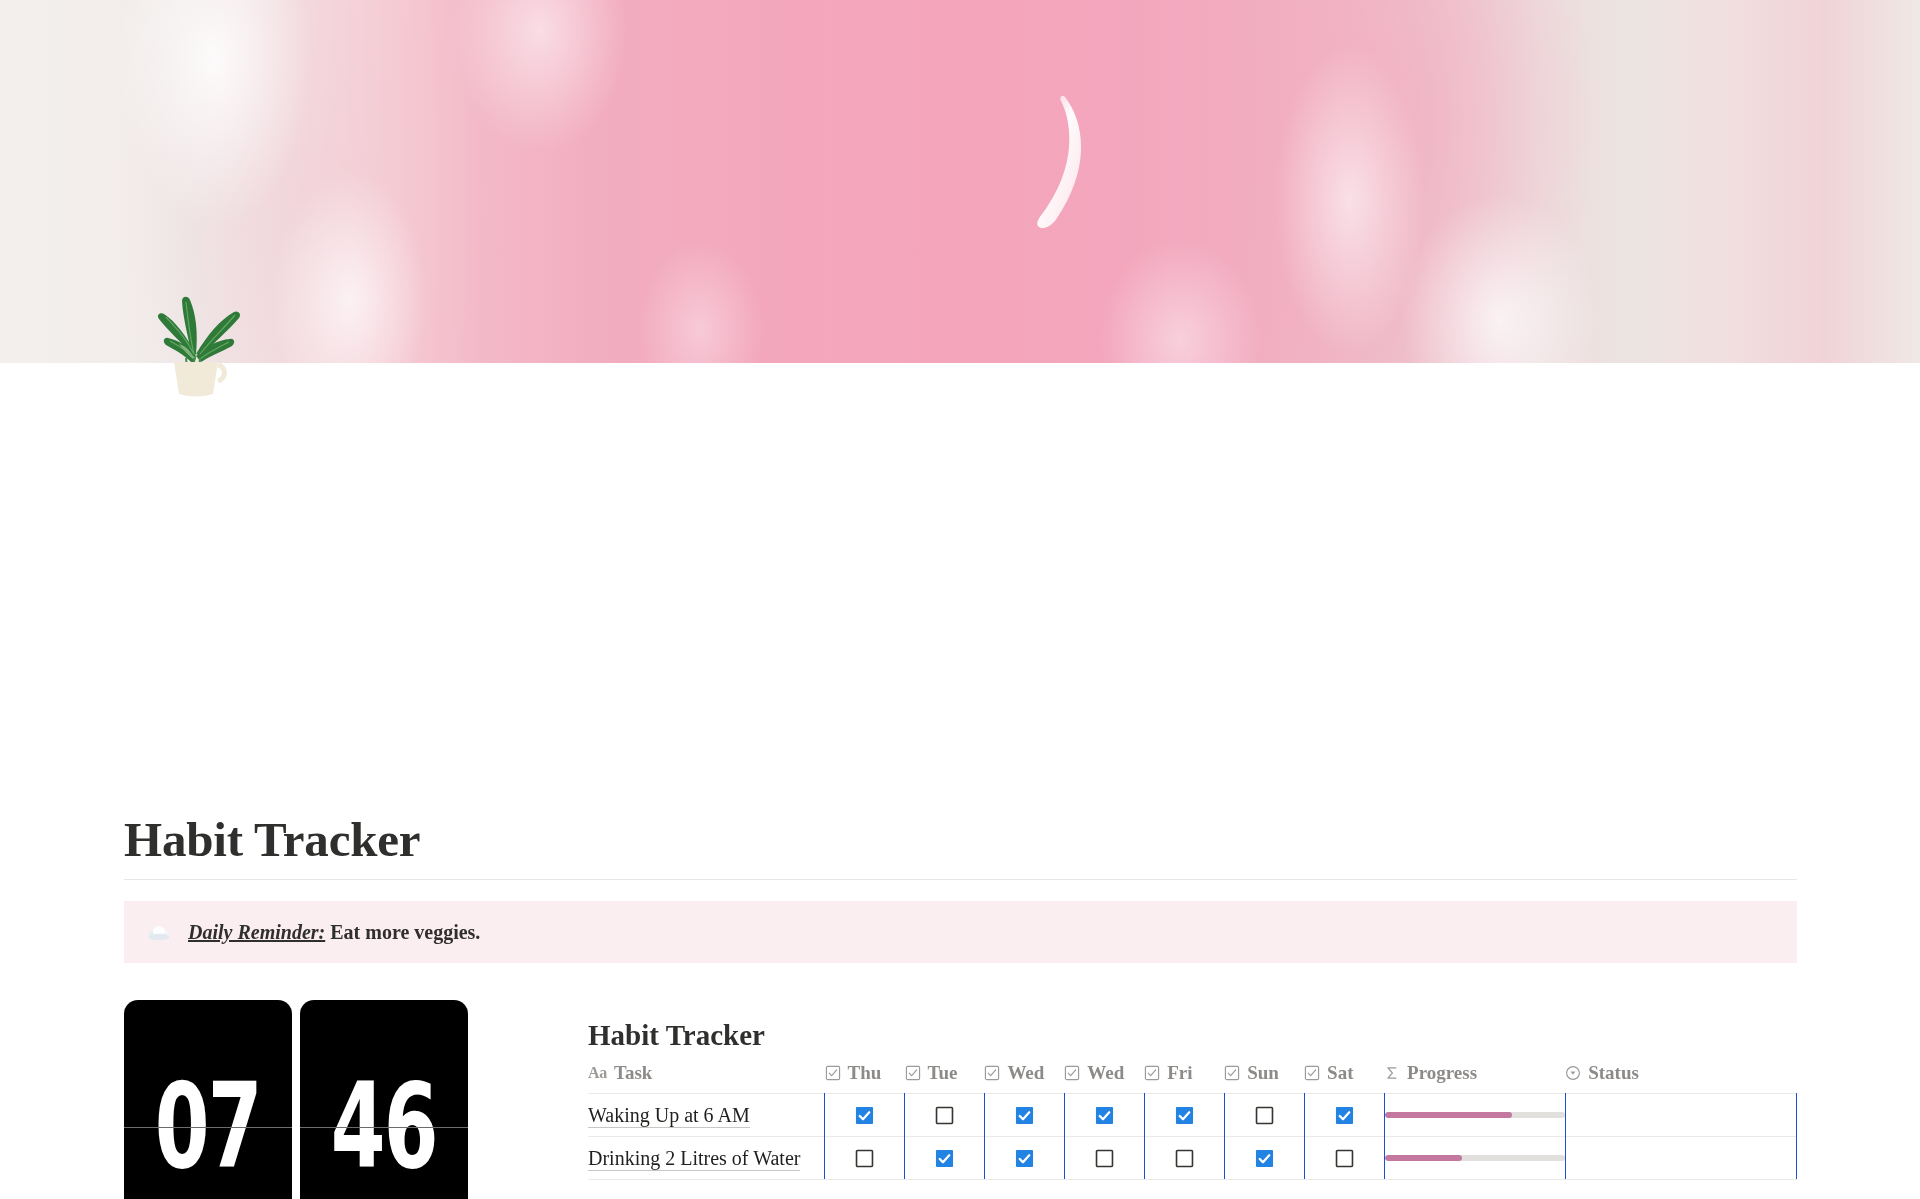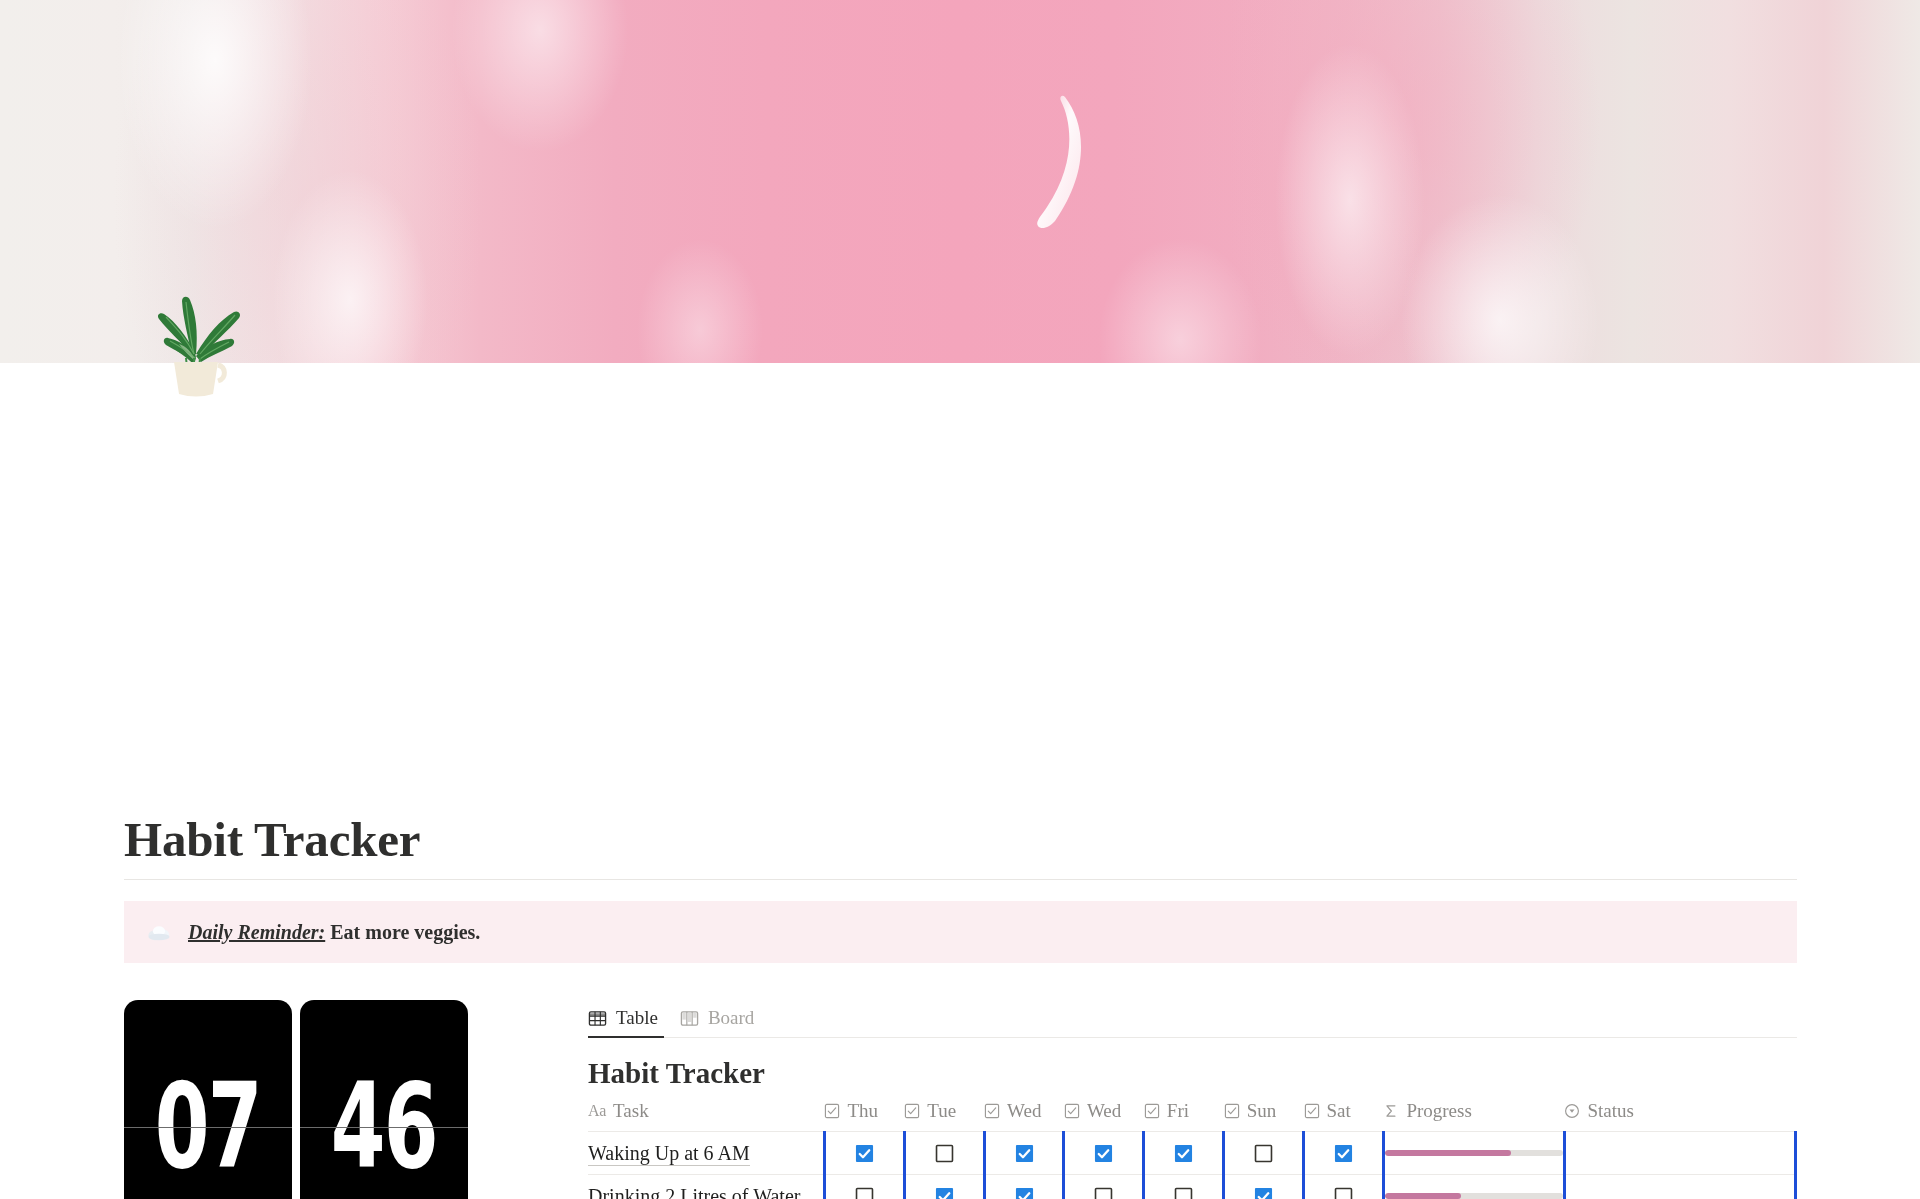--- a/index.html
+++ b/index.html
@@ -168,34 +168,34 @@
     margin-top: 19px;
   }
 
   table.db-table {
     border-collapse: collapse;
     width: 1209px;
     margin-top: 10px;
     table-layout: fixed;
   }
   table.db-table th {
-    font-weight: normal;
+    font-weight: bold;
     color: #8d8b88;
     font-size: 19px;
     text-align: left;
     padding: 0 0 9px 0;
     vertical-align: bottom;
   }
   .th-inner { display: flex; align-items: center; gap: 7px; }
   .th-ico { width: 16px; height: 16px; flex: 0 0 auto; }
   .th-aa { font-size: 16px; color: #9c9a97; letter-spacing: -.3px; }
 
   table.db-table td {
     border-top: 1px solid #eceae7;
-    border-right: 3px solid #1d4ed8;
+    border-right: 1px solid #1d4ed8;
     height: 43px;
     padding: 0;
     vertical-align: middle;
   }
   table.db-table tr td:first-child { border-left: none; }
   table.db-table tr:last-child td { border-bottom: 1px solid #eceae7; }
 
   .cell-task {
     padding-left: 8px;
     font-size: 20px;
@@ -289,40 +289,20 @@
 
     </div>
     <div class="flip-card minutes">
       <div class="flip-digits"><span>46</span></div>
       <div class="flip-split"></div>
 
     </div>
   </div>
 
   <div class="db">
-    <div class="db-tabs" id="db-tabs">
-        <div class="db-tab active">
-          <svg class="tab-ico" viewBox="0 0 20 20">
-      <rect x="1.5" y="3" width="17" height="14" rx="1.5" fill="none" stroke="currentColor" stroke-width="1.4"></rect>
-      <path d="M1.5 7.6h17M1.5 12.3h17M7.4 3v14M13 3v14" stroke="currentColor" stroke-width="1.2"></path>
-      <path d="M1.5 4.5h17v3h-17z" fill="currentColor" opacity=".55"></path>
-          </svg>
-          <span>Table</span>
-        </div>
-        <div class="db-tab">
-          <svg class="tab-ico" viewBox="0 0 20 20">
-      <rect x="1.5" y="3" width="17" height="14" rx="1.5" fill="none" stroke="currentColor" stroke-width="1.4"></rect>
-      <path d="M7.2 3v14M12.8 3v14" stroke="currentColor" stroke-width="1.2"></path>
-      <rect x="2.6" y="4.2" width="3.5" height="7" fill="currentColor" opacity=".4"></rect>
-      <rect x="8.3" y="4.2" width="3.5" height="9.5" fill="currentColor" opacity=".4"></rect>
-      <rect x="13.9" y="4.2" width="3.5" height="5" fill="currentColor" opacity=".4"></rect>
-          </svg>
-          <span>Board</span>
-        </div>
-      </div>
     <div class="db-title">Habit Tracker</div>
     <table class="db-table">
       <colgroup>
         <col style="width:222px">
         <col style="width:75px">
           <col style="width:75px">
           <col style="width:75px">
           <col style="width:75px">
         <col style="width:75px">
           <col style="width:75px">

